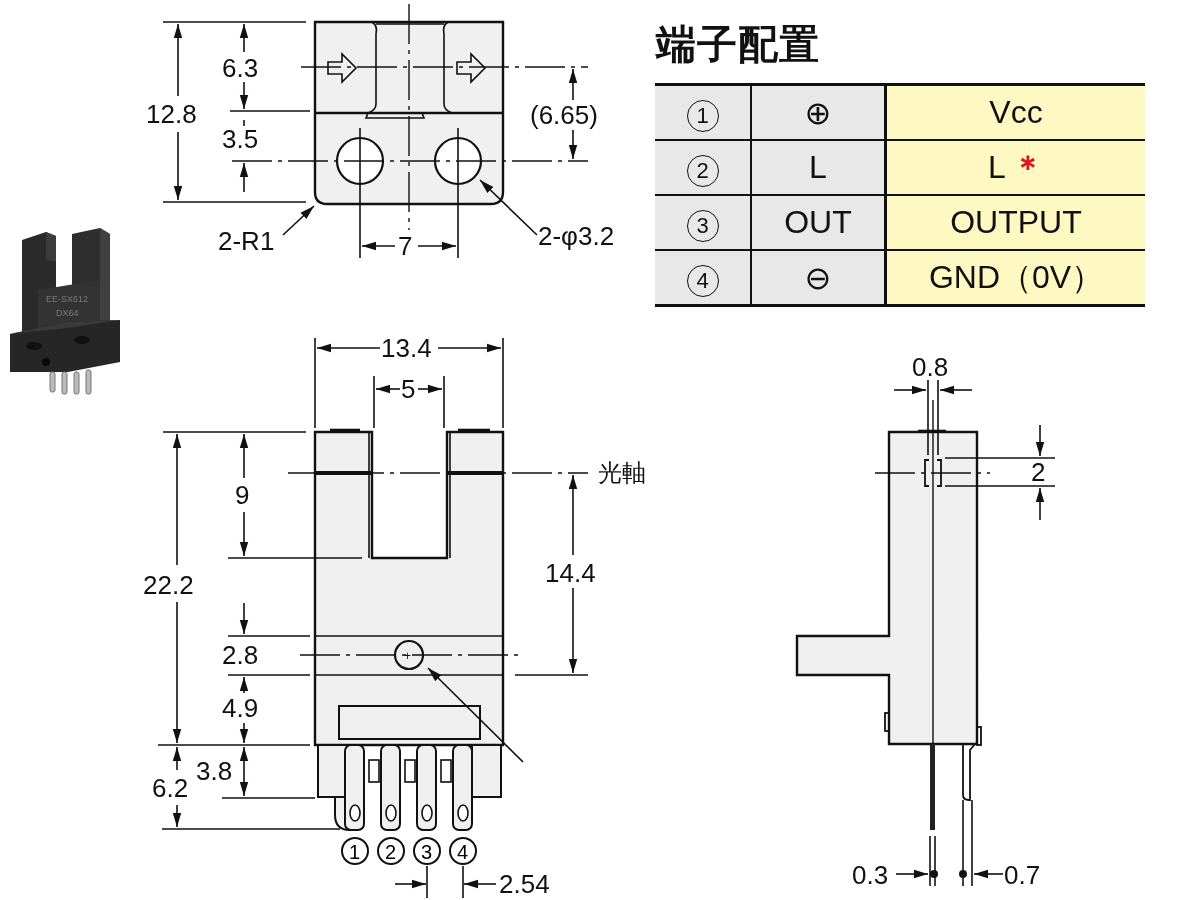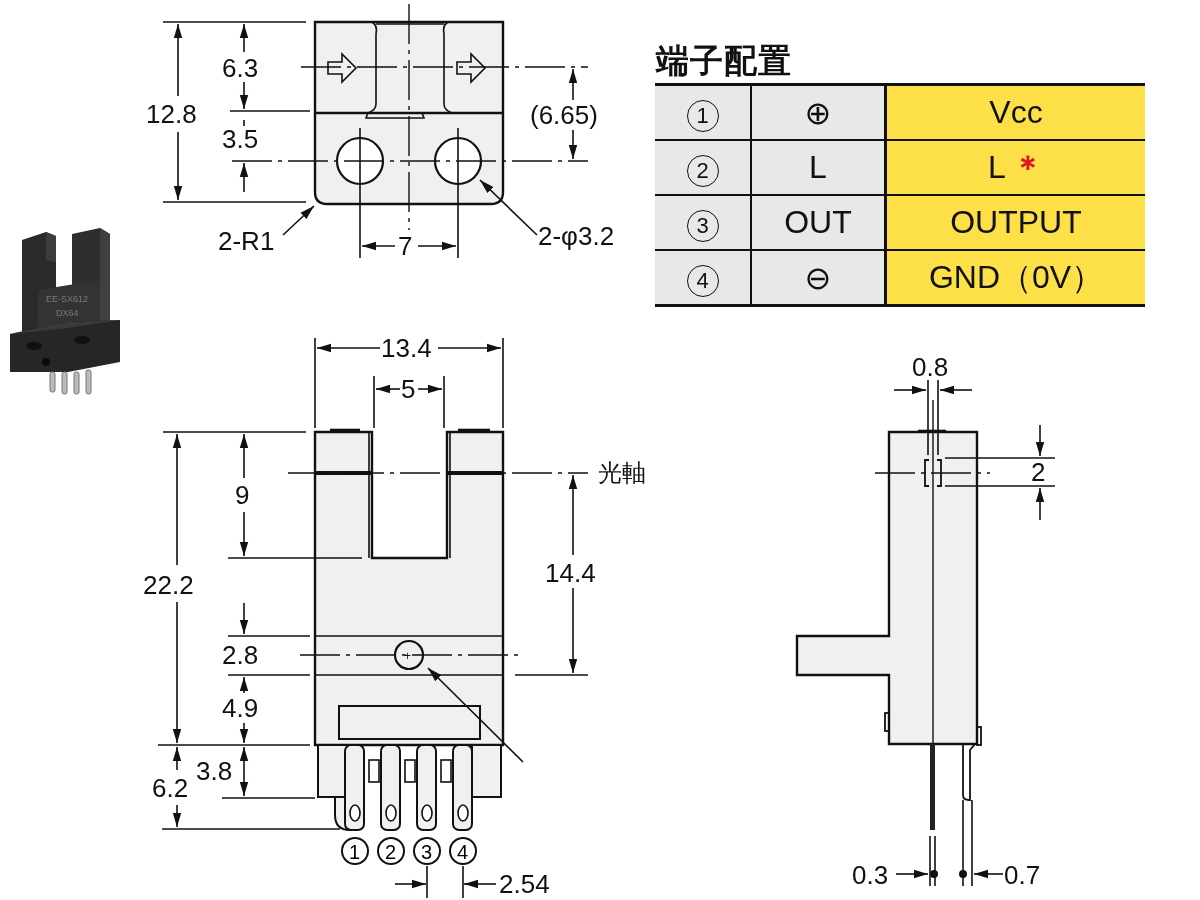--- a/index.html
+++ b/index.html
@@ -7,28 +7,28 @@
   svg { position:absolute; left:0; top:0; }
   .dim { font-family:"Liberation Sans", sans-serif; font-size:26px; fill:#111; }
   .lbl { font-family:"DejaVu Sans", sans-serif; font-size:24px; fill:#111; }
   .ln { stroke:#111; stroke-width:1.6; fill:none; }
   .thick { stroke:#111; stroke-width:2.6; fill:none; }
   .body { fill:#eff0ef; stroke:#111; stroke-width:2.4; }
   .hole { fill:#fff; stroke:#111; stroke-width:2.2; }
   .center { stroke:#111; stroke-width:1.4; stroke-dasharray:40 6 4 6; fill:none; }
   .arrow { fill:#111; }
 
-  #pin-title { position:absolute; left:656px; top:39px; font-family:"DejaVu Sans", sans-serif; font-weight:bold; font-size:33px; letter-spacing:1px; }
+  #pin-title { position:absolute; left:656px; top:17px; font-family:"DejaVu Sans", sans-serif; font-weight:bold; font-size:40px; letter-spacing:1px; }
   #pin-table { position:absolute; left:655px; top:83px; width:490px; border-collapse:collapse; font-family:"Liberation Sans", sans-serif; }
   #pin-table td { height:53px; font-size:32px; text-align:center; border-bottom:2px solid #111; padding:0; }
   #pin-table tr:first-child td { border-top:3px solid #111; }
   #pin-table tr:last-child td { border-bottom:3px solid #111; }
   #pin-table td.c1 { width:95px; background:#e8e8e8; border-right:2px solid #111; }
   #pin-table td.c2 { width:132px; background:#e8e8e8; border-right:3px solid #111; }
-  #pin-table td.c3 { background:#fde047; }
+  #pin-table td.c3 { background:#fef9c3; }
   .circnum { display:inline-block; width:30px; height:30px; border:1.8px solid #111; border-radius:50%; font-size:22px; line-height:30px; text-align:center; }
   .note { color:#e0141e; font-weight:bold; margin-left:6px; }
 
   #photo { position:absolute; left:8px; top:222px; width:120px; height:190px; }
 </style>
 </head>
 <body>
 
 <svg id="photo" viewBox="0 0 120 190" width="120" height="190">
   <g>

